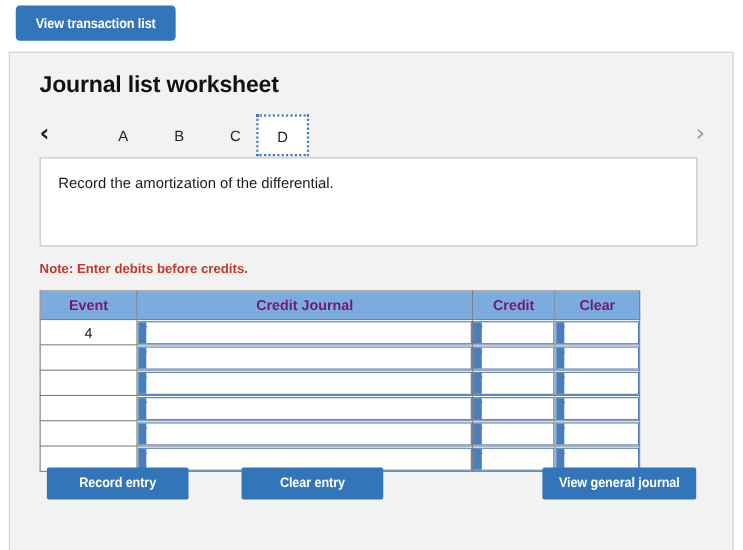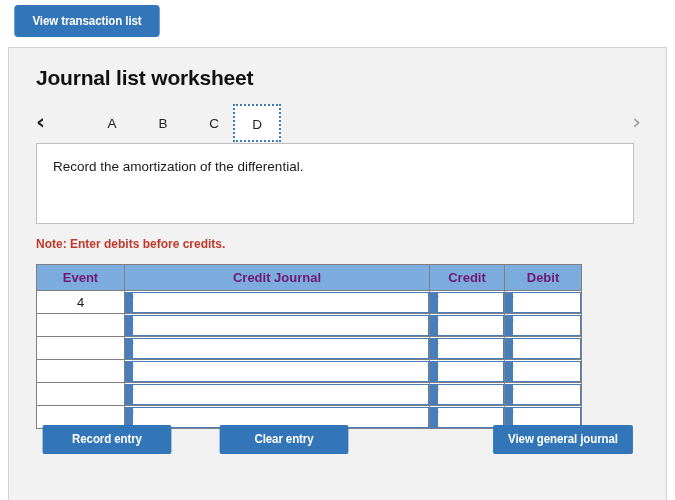--- a/index.html
+++ b/index.html
@@ -222,21 +222,21 @@
         <col class="col-event">
           <col class="col-journal">
           <col class="col-debit">
           <col class="col-credit">
       </colgroup>
       <thead>
         <tr>
           <th>Event</th>
           <th>Credit Journal</th>
           <th>Credit</th>
-          <th>Debit</th>
+          <th>Clear</th>
         </tr>
       </thead>
       <tbody>
         <tr>
           <td class="event-cell">4</td>
           <td class="field-cell">
             <div class="field">
               <span class="flag"></span>
             </div>
           </td>

